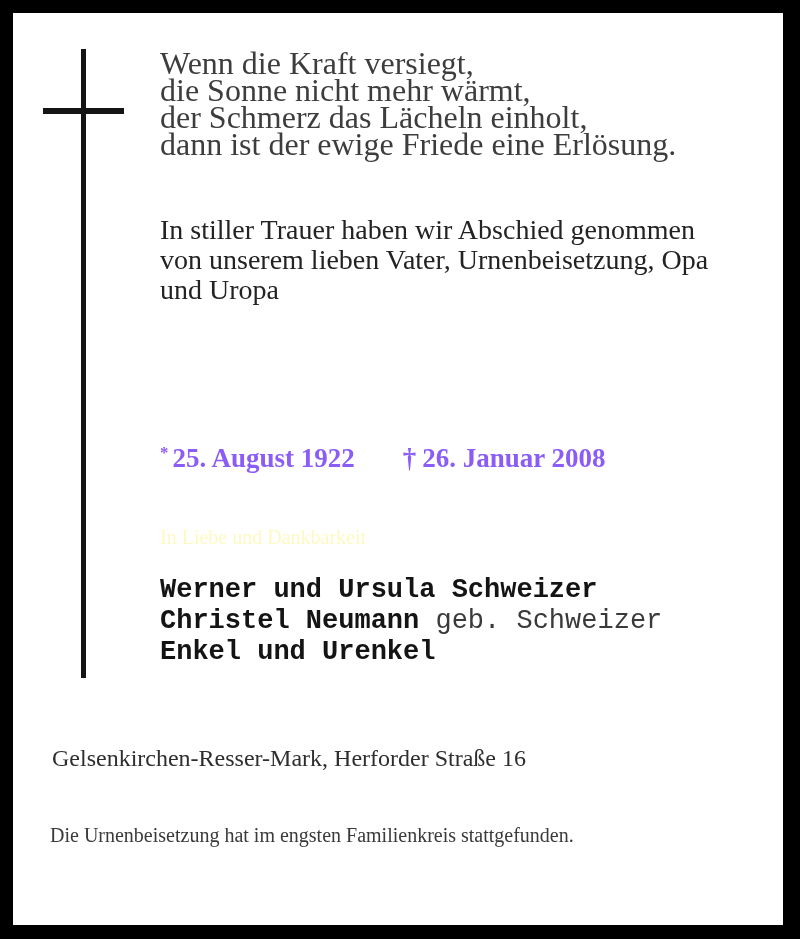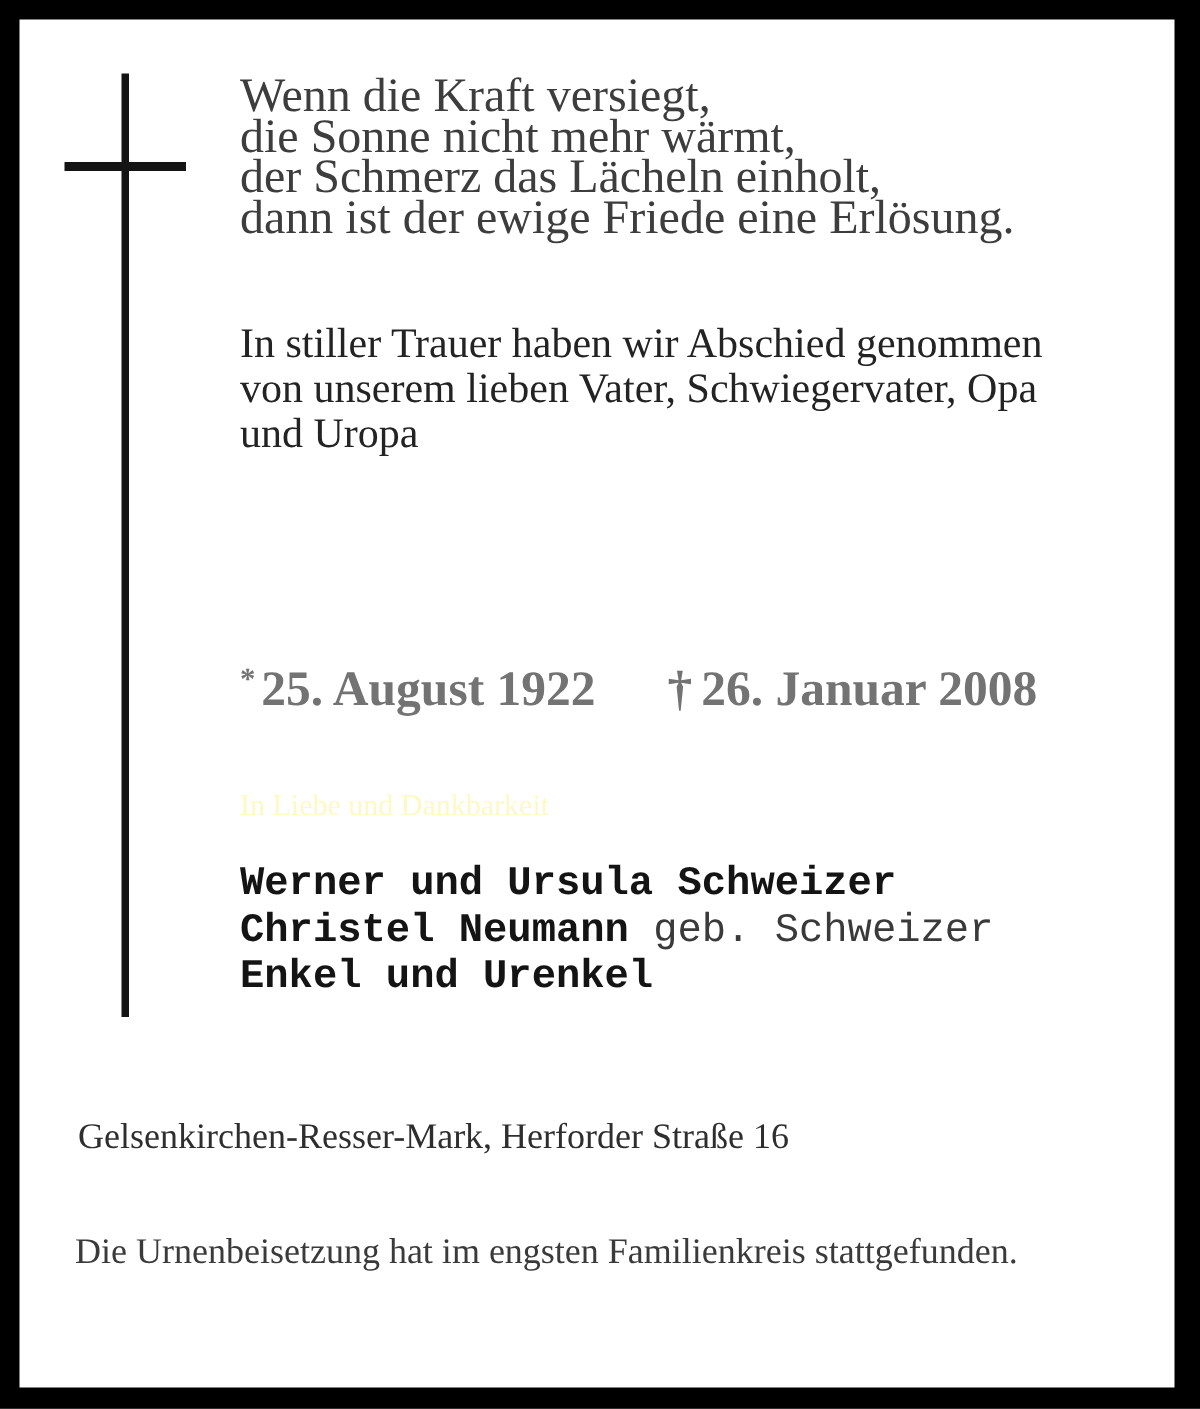--- a/index.html
+++ b/index.html
@@ -64,24 +64,24 @@
     line-height: 72px;
     font-weight: bold;
     letter-spacing: 0.5px;
     color: #000000;
     white-space: nowrap;
   }
   .dates {
     position: absolute;
     left: 160px;
     top: 438px;
-    font-size: 33px;
+    font-size: 27px;
     line-height: 30px;
     font-weight: bold;
-    color: #737373;
+    color: #8b5cf6;
     white-space: nowrap;
   }
   .dates .star {
     display: inline-block;
     font-size: 0.62em;
     vertical-align: 0.55em;
     margin-right: 4px;
   }
   .dates .death-part {
     margin-left: 48px;
@@ -115,21 +115,21 @@
     top: 743px;
     font-size: 24px;
     line-height: 30px;
     color: #2e2e2e;
     white-space: nowrap;
   }
   .footer-line {
     position: absolute;
     left: 50px;
     top: 822px;
-    font-size: 24px;
+    font-size: 20px;
     line-height: 27px;
     color: #3a3a3a;
     white-space: nowrap;
   }
 </style>
 </head>
 <body>
 
 <div class="page">
 
@@ -142,21 +142,21 @@
 
   <div class="verse">
     <div>Wenn die Kraft versiegt,</div>
     <div>die Sonne nicht mehr wärmt,</div>
     <div>der Schmerz das Lächeln einholt,</div>
     <div>dann ist der ewige Friede eine Erlösung.</div>
   </div>
 
   <div class="intro">
     <div>In stiller Trauer haben wir Abschied genommen</div>
-    <div>von unserem lieben Vater, Schwiegervater, Opa</div>
+    <div>von unserem lieben Vater, Urnenbeisetzung, Opa</div>
     <div>und Uropa</div>
   </div>
 
 
   <div class="dates">
     <span class="birth-part"><span class="star">*</span><span>25. August 1922</span></span><span class="death-part"><span class="dagger">†</span><span>26. Januar 2008</span></span>
   </div>
 
   <div class="closing">In Liebe und Dankbarkeit</div>
 

